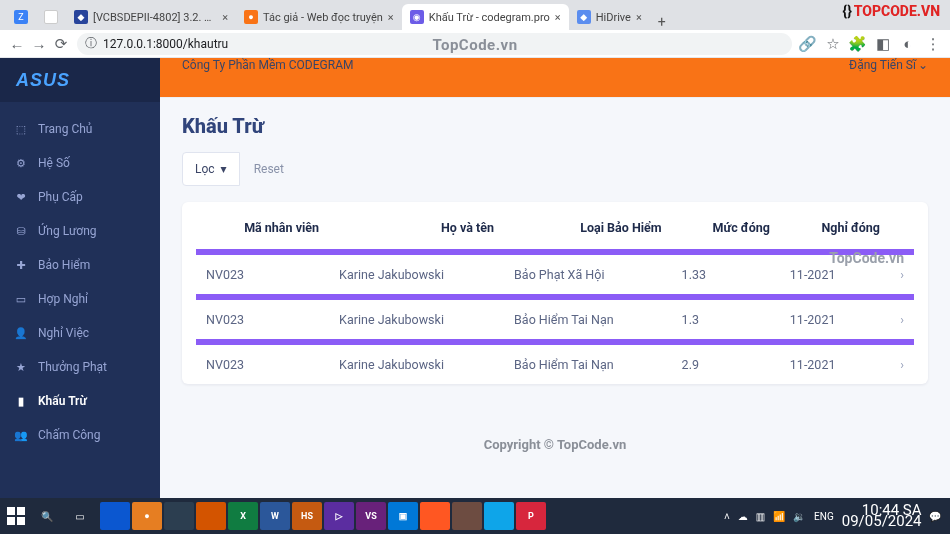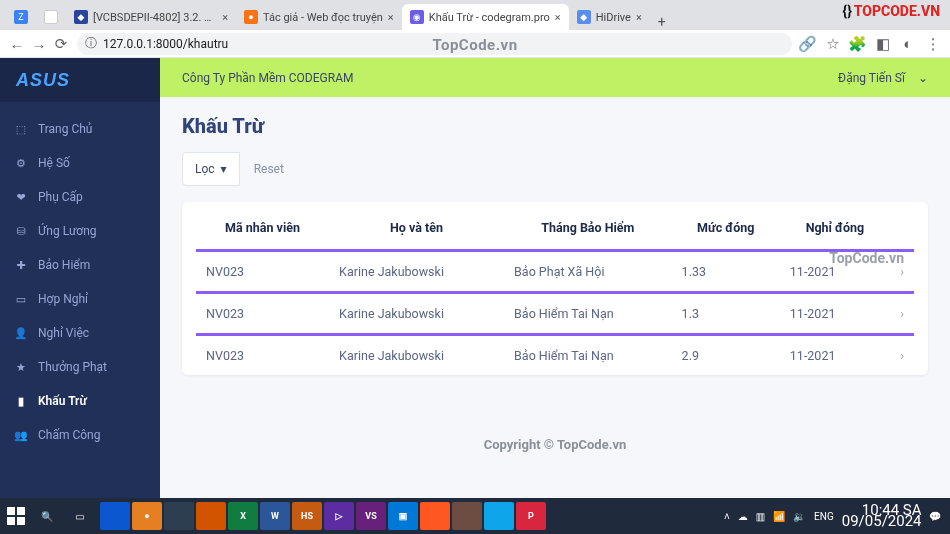--- a/index.html
+++ b/index.html
@@ -28,32 +28,32 @@
     
     .page { height:440px; display:flex; background:#f5f7fb; }
     .sidebar { width:160px; background:#203058; color:#8a9ad8; display:flex; flex-direction:column; }
     .logo-row { height:44px; display:flex; align-items:center; padding-left:16px; background:#1a2749; }
     .logo-asus { font-family: Arial; font-size:18px; font-weight:900; letter-spacing:1px; color:#4aa3ff; font-style:italic;}
     .nav { padding:10px 0; font-size:12px; }
     .nav-item { height:34px; display:flex; align-items:center; gap:10px; padding:0 14px; cursor:pointer; color:#97a5d4; }
     .nav-item.active { color:#fff; font-weight:600; }
     .nav-item .nic { width:14px; text-align:center; font-size:11px;}
     .content { flex:1; padding:0; overflow:hidden; position:relative; }
-    .topbar { height:40px; background:#bef264; border-bottom:1px solid #eceff4; display:flex; align-items:center; justify-content:space-between; padding:0 22px; font-size:12px; color:#3b4566; }
-    .user { display:flex; align-items:center; gap:13px; cursor:pointer; }
+    .topbar { height:40px; background:#f97316; border-bottom:1px solid #eceff4; display:flex; align-items:flex-start; justify-content:space-between; padding:0 22px; font-size:12px; color:#3b4566; }
+    .user { display:flex; align-items:center; gap:2px; cursor:pointer; }
     .main { padding:16px 22px; }
     h2.page-title { font-size:20px; font-weight:800; color:#31457b; margin-bottom:14px; }
     .filter-row { display:flex; align-items:center; gap:0; margin-bottom:16px; }
     .loc-btn { height:34px; border:1px solid #e0e4ef; background:#fff; border-radius:4px 0 0 4px; padding:0 12px; font-size:12px; color:#3b4566; display:flex; align-items:center; gap:6px; cursor:pointer;}
     .search-in { height:34px; border:1px solid #e0e4ef; border-left:none; border-radius:0 4px 4px 0; width:210px; padding:0 10px; font-size:12px; color:#555; outline:none;}
     .reset { margin-left:14px; font-size:12px; color:#8992a9; background:none; border:none; cursor:pointer;}
     .table-card { background:#fff; border-radius:6px; box-shadow:0 1px 3px rgba(20,30,60,.08); padding:6px 14px 0; }
     table { width:100%; border-collapse:collapse; }
-    th { text-align:center; font-size:12.5px; font-weight:700; color:#1e2a4a; padding:12px 10px 14px; }
-    td { font-size:12.5px; color:#5b6584; padding:12px 10px; border-top:3px solid #8b5cf6; }
+    th { text-align:right; font-size:12.5px; font-weight:700; color:#1e2a4a; padding:12px 10px 14px; }
+    td { font-size:12.5px; color:#5b6584; padding:12px 10px; border-top:6px solid #8b5cf6; }
     td.chev { text-align:right; color:#9aa3bd; cursor:pointer; width:24px;}
     .wm2 { position:absolute; right:24px; top:48px; font-size:14px; font-weight:700; color:#9aa0ab; }
     .wm3 { position:absolute; left:50%; bottom:46px; transform:translateX(-50%); font-size:13px; font-weight:700; color:#8a8f98; }
 
     
     .taskbar { height:36px; background:#1f2a3d; display:flex; align-items:center; color:#fff; font-size:10px; position:relative;}
     .tb-left { display:flex; align-items:center; height:100%; }
     .tb-ic { width:32px; height:36px; display:flex; align-items:center; justify-content:center; cursor:pointer; }
     .tb-ic svg{width:18px;height:18px;}
     .tb-apps { display:flex; align-items:center; gap:2px; margin-left:4px;}
@@ -187,21 +187,21 @@
       </div>
 
       <div style="position:relative;">
         <span class="wm2">TopCode.vn</span>
         <div class="table-card">
           <table>
             <thead>
                 <tr>
               <th>Mã nhân viên</th>
               <th>Họ và tên</th>
-              <th>Tháng Bảo Hiểm</th>
+              <th>Loại Bảo Hiểm</th>
               <th>Mức đóng</th>
               <th>Nghỉ đóng</th>
               <th></th>
             </tr>
               </thead>
             <tbody>
               <tr>
                 <td>NV023</td>
                 <td>Karine Jakubowski</td>
                 <td>Bảo Phạt Xã Hội</td>

